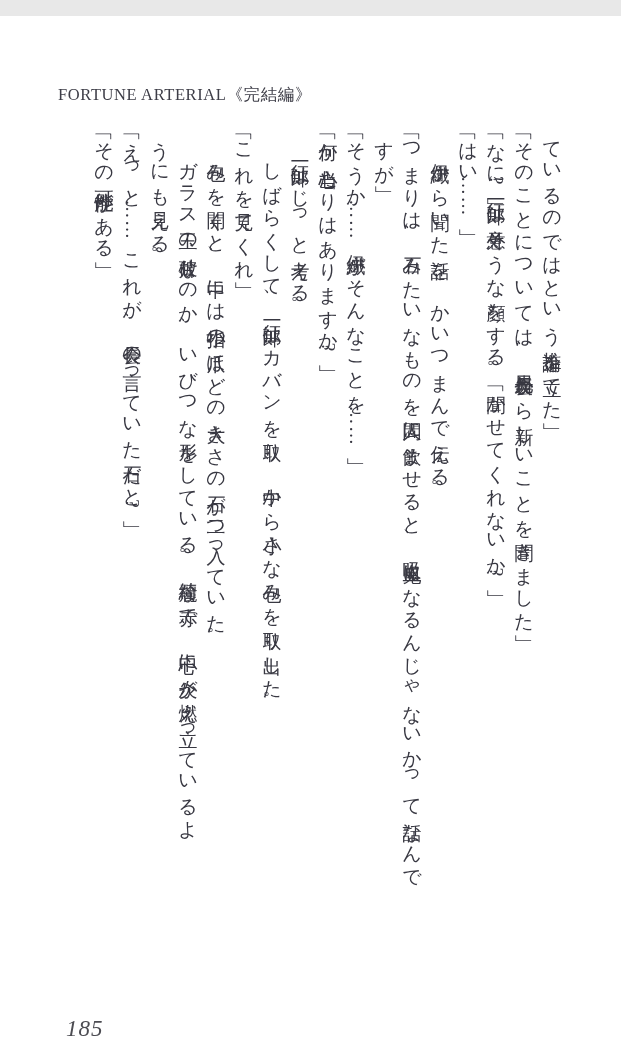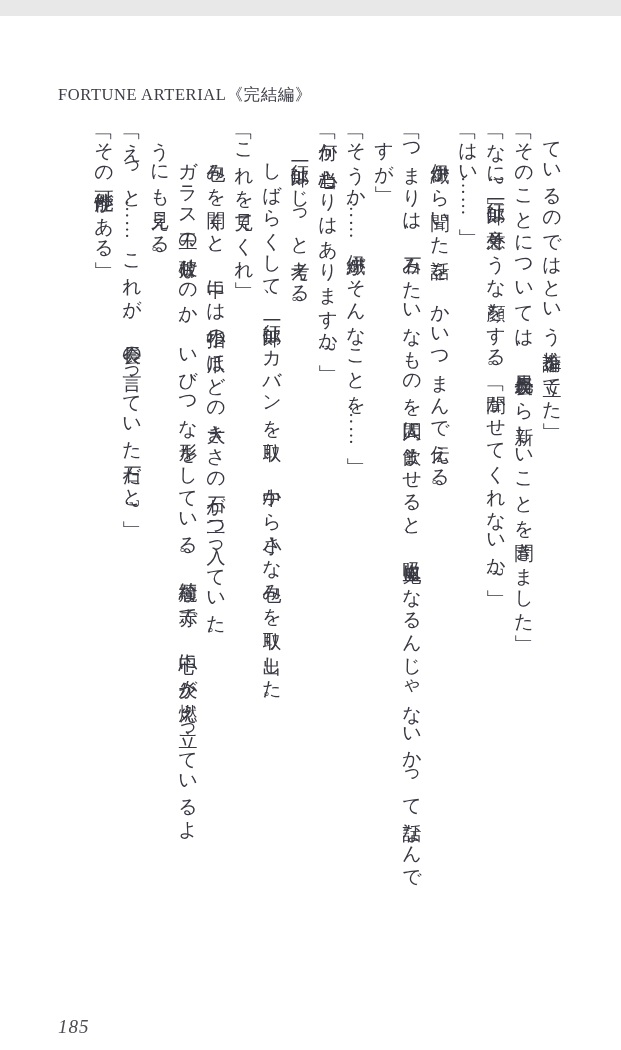--- a/index.html
+++ b/index.html
@@ -39,23 +39,23 @@
   }
   .tline {
     height: 862px;
     white-space: nowrap;
   }
   .tline.indent {
     padding-top: 20.5px;    
   }
   .page-number {
     position: absolute;
-    left: 58px;
+    left: 66px;
     top: 1000px;
-    font-size: 19px;
+    font-size: 23px;
     font-style: italic;
     color: #4c4c52;
     letter-spacing: 1px;
   }
 </style>
 </head>
 <body>
 
 <div class="page">
   <div class="running-header">FORTUNE ARTERIAL《完結編》</div>

